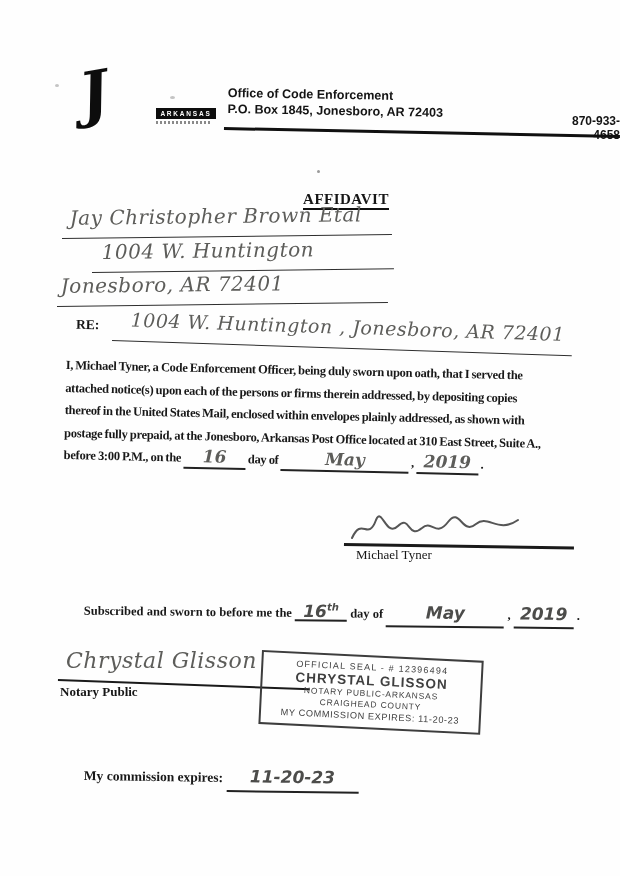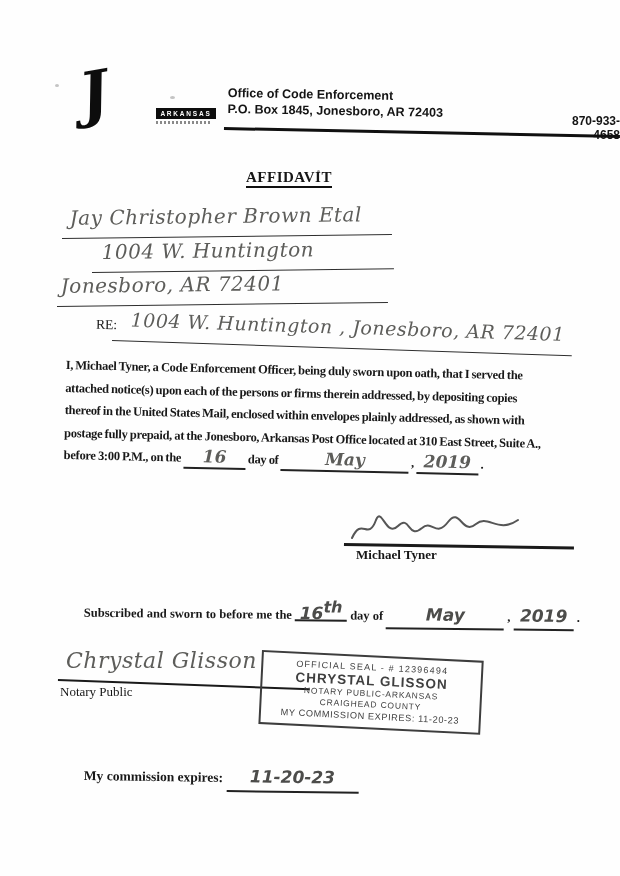--- a/index.html
+++ b/index.html
@@ -43,41 +43,41 @@
   }
   .phone{
     position:absolute;left:546px;top:114px;width:74px;text-align:right;
     font-family:"Liberation Sans",sans-serif;font-weight:bold;font-size:12px;color:#141414;
   }
   .header-rule{
     position:absolute;left:224px;top:127px;width:396px;height:3.2px;
     background:#101010;transform:rotate(1.15deg);transform-origin:left top;
   }
   
-  .title-wrap{position:absolute;left:246px;top:168px;width:200px;}
+  .title-wrap{position:absolute;left:246px;top:190px;width:200px;text-align:center;}
   .title{
     font-weight:bold;font-size:15px;letter-spacing:0.5px;
     border-bottom:2.5px solid #101010;padding-bottom:1px;
   }
   
   .hand{
     font-family:"DejaVu Serif",serif;font-style:italic;
     color:#5d5d5a;letter-spacing:0.5px;
   }
   .hand2{
     font-family:"DejaVu Sans",sans-serif;font-style:italic;
     color:#4c4c4a;letter-spacing:0.5px;
   }
   .addr-line{
     position:absolute;border-bottom:1.8px solid #2e2e2e;height:32px;
     font-size:20px;transform:rotate(-0.7deg);transform-origin:left bottom;
     white-space:nowrap;overflow:visible;
   }
   .re-label{
-    position:absolute;left:96px;top:317px;font-weight:normal;font-size:13.5px;
+    position:absolute;left:76px;top:317px;font-weight:bold;font-size:13.5px;
     transform:rotate(1deg);
   }
   .re-line{
     position:absolute;left:112px;top:308px;width:442px;height:32px;
     border-bottom:1.8px solid #2e2e2e;font-size:19px;padding-left:18px;
     transform:rotate(1.9deg);transform-origin:left bottom;white-space:nowrap;
   }
   
   .body-par{
     position:absolute;left:66px;top:354px;width:510px;
@@ -93,39 +93,39 @@
   }
   .blank.w-day{width:62px;}
   .blank.w-month{width:128px;}
   .blank.w-year{width:62px;}
   
   .sig-svg{position:absolute;left:348px;top:508px;}
   .sig-line{
     position:absolute;left:344px;top:543px;width:230px;height:2.6px;
     background:#1a1a1a;transform:rotate(0.9deg);transform-origin:left top;
   }
-  .officer-name{position:absolute;left:356px;top:547px;font-weight:bold;font-size:13px;}
+  .officer-name{position:absolute;left:356px;top:547px;font-weight:normal;font-size:13px;}
   .officer-org{position:absolute;left:356px;top:562px;font-weight:bold;font-size:13px;}
   
   .sworn-row{
     position:absolute;left:84px;top:596px;font-weight:bold;font-size:12.5px;
     transform:rotate(0.6deg);transform-origin:left top;white-space:nowrap;color:#181818;
   }
   .sworn-row .blank{height:21px;}
   .sworn-row .blank.w-day{width:52px;}
   .sworn-row .blank.w-month{width:118px;}
   .sworn-row .blank.w-year{width:60px;}
-  .sworn-row sup{font-size:16px;font-style:italic;}
+  .sworn-row sup{font-size:10px;font-style:italic;}
   
   .notary-sig{position:absolute;left:66px;top:648px;font-size:22px;white-space:nowrap;}
   .notary-line{
     position:absolute;left:58px;top:679px;width:252px;height:2.2px;
     background:#1a1a1a;transform:rotate(2.1deg);transform-origin:left top;
   }
-  .notary-title{position:absolute;left:60px;top:684px;font-weight:normal;font-size:13px;}
+  .notary-title{position:absolute;left:60px;top:684px;font-weight:bold;font-size:13px;}
   
   .stamp{
     position:absolute;left:262px;top:650px;width:222px;height:74px;
     border:2px solid #3d3d3d;transform:rotate(2.8deg);transform-origin:left top;
     font-family:"Liberation Sans",sans-serif;color:#3f3f3f;text-align:center;
     padding-top:4px;box-sizing:border-box;
   }
   .stamp .s1{font-size:9px;letter-spacing:1.2px;line-height:12px;}
   .stamp .s2{font-size:13.5px;letter-spacing:1px;font-weight:bold;line-height:15px;}
   .stamp .s3,.stamp .s4{font-size:8.5px;letter-spacing:0.8px;line-height:11px;}

